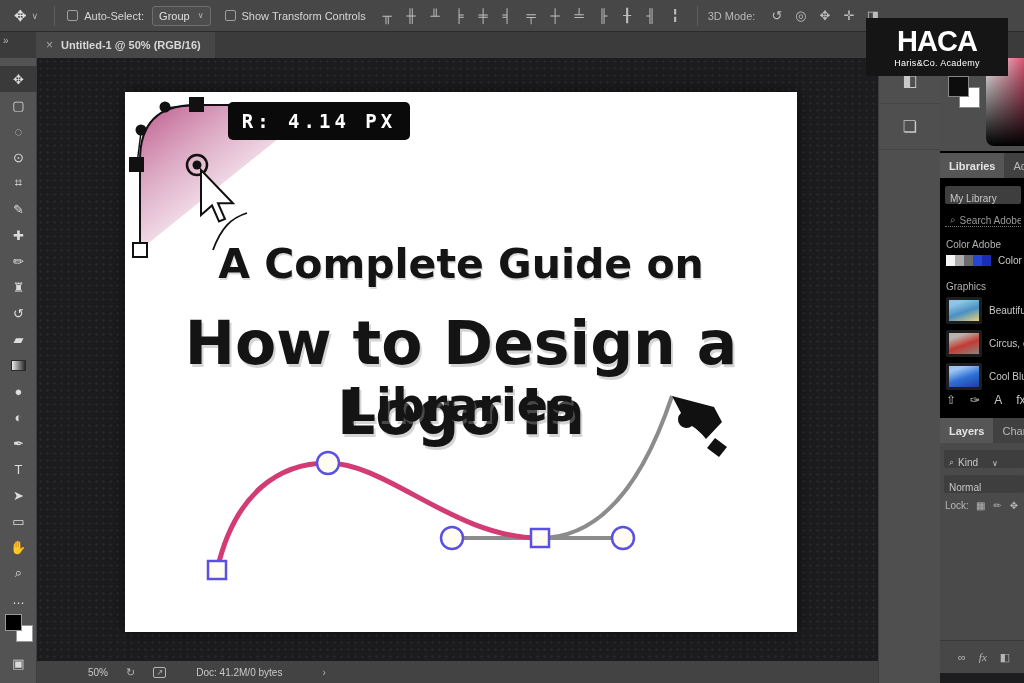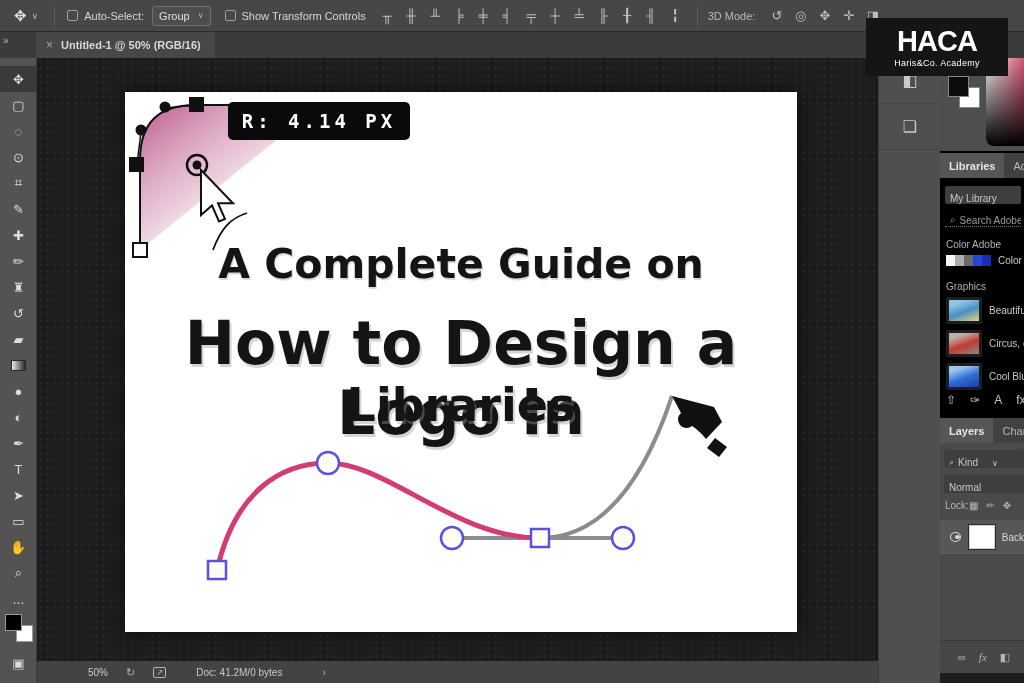--- a/index.html
+++ b/index.html
@@ -110,21 +110,21 @@
   .theme-name{ color:#c9c9c9; font-size:10px; margin-left:7px; white-space:nowrap; }
   .gr-label{ position:absolute; left:6px; top:128px; }
   .gr-item{ position:absolute; left:6px; display:flex; align-items:center; }
   .gr-thumb{ width:36px; height:27px; border:3px solid #1e1e1e; border-radius:2px; }
   .gr-name{ color:#c9c9c9; font-size:10px; margin-left:7px; white-space:nowrap; }
   .lib-footer{ position:absolute; left:6px; top:240px; display:flex; gap:14px; color:#c3c3c3; font-size:12px; }
   .lay-body{ position:absolute; left:0; top:370px; width:84px; height:255px; background:#4a4a4a; }
   .kind-row{ position:absolute; left:4px; top:32px; width:80px; height:18px; }
   .kind-row .mag{ font-size:9px; margin-right:4px; }
   .blend-row{ position:absolute; left:4px; top:57px; width:80px; height:18px; }
-  .lock-row{ position:absolute; left:5px; top:82px; display:flex; align-items:center; 
+  .lock-row{ position:absolute; left:5px; top:82px; display:flex; align-items:center; gap:7px;
              color:#b5b5b5; font-size:10px; white-space:nowrap; }
   .layer-row{ position:absolute; left:0; top:102px; width:84px; height:34px; background:#575757;
               display:flex; align-items:center; }
   .eye{ position:relative; width:15px; height:10px; border:1px solid #d6d6d6; border-radius:50%; margin:0 8px 0 10px; }
   .eye::after{ content:""; position:absolute; left:4px; top:2px; width:5px; height:4px; background:#d6d6d6; border-radius:50%; }
   .layer-thumb{ width:34px; height:24px; background:#fff; border:1px solid #cfcfcf; outline:1px solid #2c2c2c; }
   .layer-name{ color:#d8d8d8; font-size:10px; margin-left:7px; white-space:nowrap; }
   .lay-footer{ position:absolute; left:0; top:222px; width:84px; height:33px; background:#474747;
                border-top:1px solid #3a3a3a; display:flex; align-items:center; gap:13px;
                padding-left:18px; color:#b5b5b5; font-size:11px; }
@@ -353,25 +353,20 @@
         <span>Normal</span>
       </div>
       <div class="lock-row">
         <span>Lock:</span>
         <span id="lock-icons" style="display:flex;gap:8px">
             <span class="">▦</span>
             <span class="">✏</span>
             <span class="">✥</span>
           </span>
       </div>
-      <div class="layer-row">
-        <span class="eye"></span>
-        <span class="layer-thumb"></span>
-        <span class="layer-name">Back</span>
-      </div>
       <div class="lay-footer" id="lay-footer">
           <span class="">∞</span>
           <span class="fx">fx</span>
           <span class="">◧</span>
         </div>
     </div>
   </div>
 
   <div class="status-bar">
     <span class="sb-zoom">50%</span>

